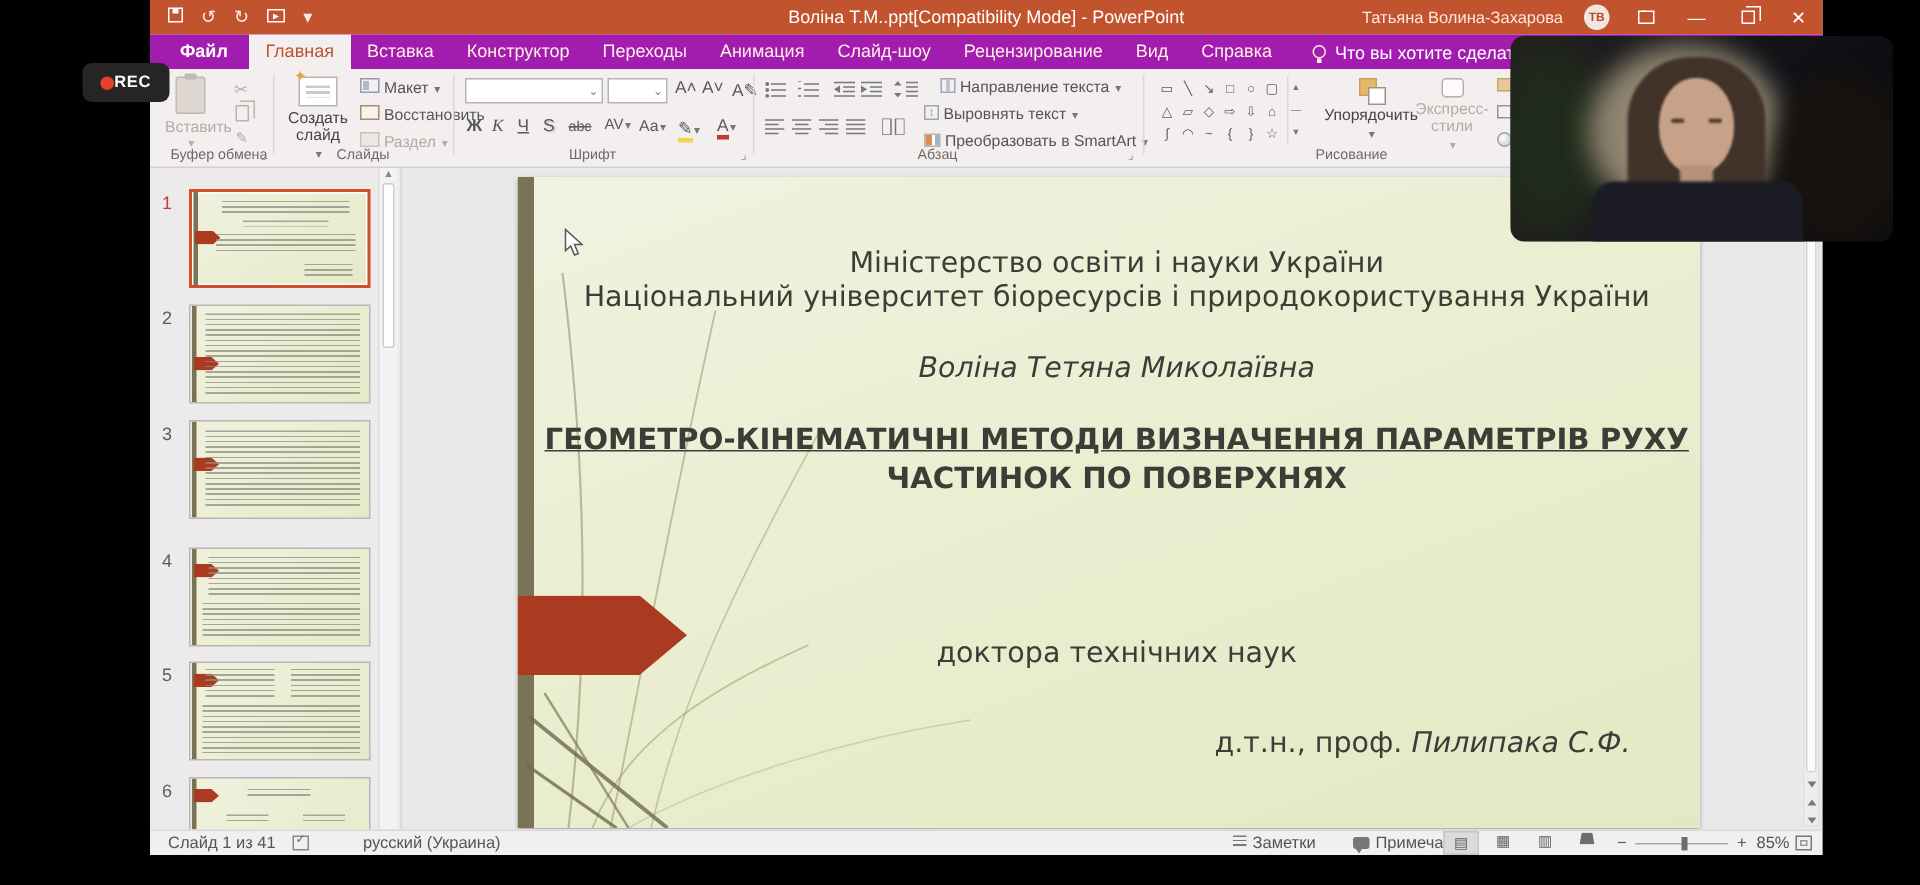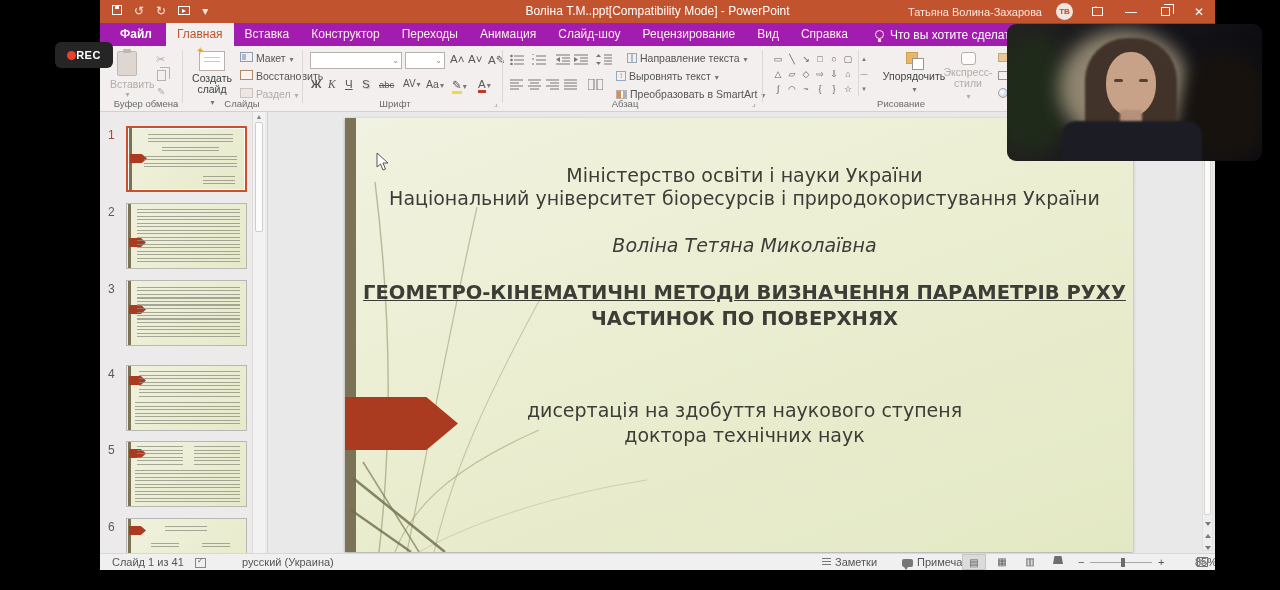--- a/index.html
+++ b/index.html
@@ -436,23 +436,23 @@
             <path d="M2,348 L62,390" stroke="#6c6b4a" stroke-width="2.2" fill="none" opacity="0.8"></path>
             <path d="M14,300 L70,390" stroke="#7a7a54" stroke-width="1.6" fill="none" opacity="0.7"></path>
           </svg>
           <div class="bigarrow"></div>
 
           <div class="sline" style="top:46px;">Міністерство освіти і науки України</div>
           <div class="sline" style="top:69px;">Національний університет біоресурсів і природокористування України</div>
           <div class="sline it" style="top:116px;">Воліна Тетяна Миколаївна</div>
           <div class="sline bold" style="top:163px;text-decoration:underline;">ГЕОМЕТРО-КІНЕМАТИЧНІ МЕТОДИ ВИЗНАЧЕННЯ ПАРАМЕТРІВ РУХУ</div>
           <div class="sline bold" style="top:189px;">ЧАСТИНОК ПО ПОВЕРХНЯХ</div>
-          <div class="sline" style="top:281px;">дисертація на здобуття наукового ступеня</div>
           <div class="sline" style="top:306px;">доктора технічних наук</div>
           <div class="consultant">
+            <div><span>д.т.н., проф. </span><span class="iname">Пилипака С.Ф.</span></div>
           </div>
         </div>
 
         <div class="v-scroll">
           <span class="sthumb"></span>
           <span class="v-btn" style="bottom:26px;"><span class="tri-dn"></span></span>
           <span class="v-btn" style="bottom:14px;"><span class="tri-up"></span></span>
           <span class="v-btn" style="bottom:2px;"><span class="tri-dn"></span></span>
         </div>
       </div>
@@ -465,21 +465,21 @@
       <span class="sb" style="left:722px;"><span class="ic-notes"></span><span>Заметки</span></span>
       <span class="sb" style="left:802px;"><span class="ic-comment"></span><span>Примечания</span></span>
       <span class="viewbtn sel" style="left:862px;">▤</span>
       <span class="viewbtn" style="left:890px;">▦</span>
       <span class="viewbtn" style="left:918px;">▥</span>
       <span class="viewbtn" style="left:946px;"><span class="ic-show"></span></span>
       <span class="sb" style="left:978px;">−</span>
       <span class="zoom-track" style="left:990px;"></span>
       <span class="zoom-thumb" style="left:1021px;"></span>
       <span class="sb" style="left:1058px;">+</span>
-      <span class="sb" style="left:1071px;margin-left:24px;">85%</span>
+      <span class="sb" style="left:1071px;">85%</span>
       <span class="sb" style="left:1097px;top:3px;"><span class="ic-fit"></span></span>
     </div>
   </div>
 
   <div class="rec-badge">
     <span class="rec-dot"></span>
     <span class="rec-txt">REC</span>
   </div>
 
   <div class="webcam">

